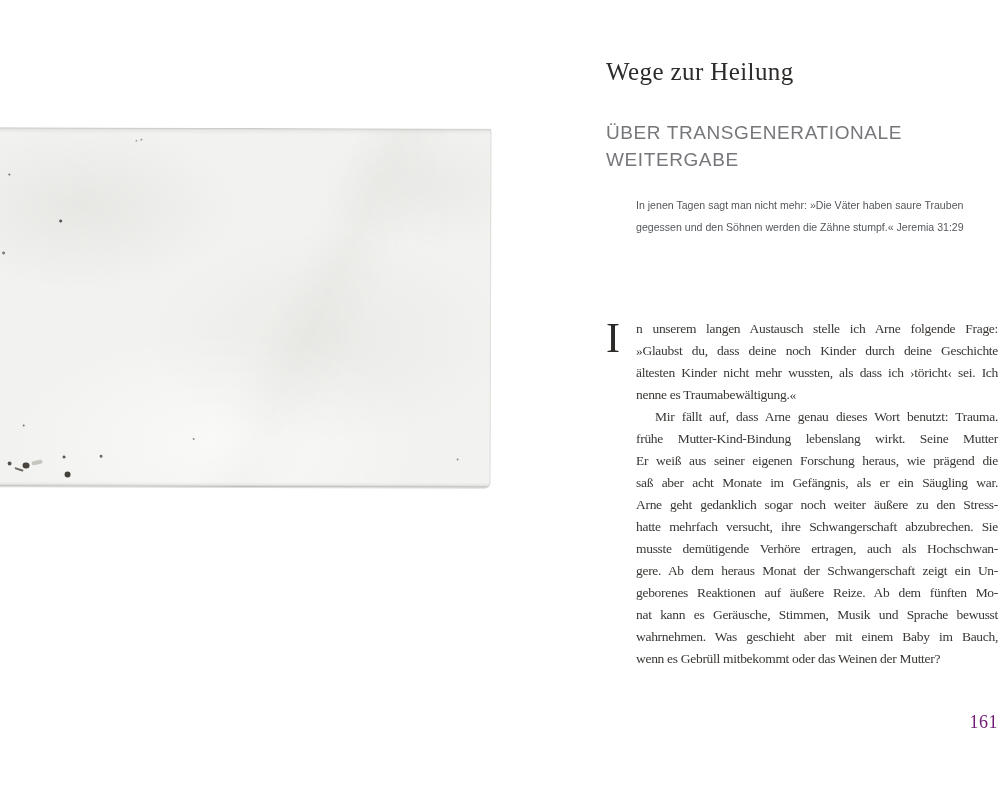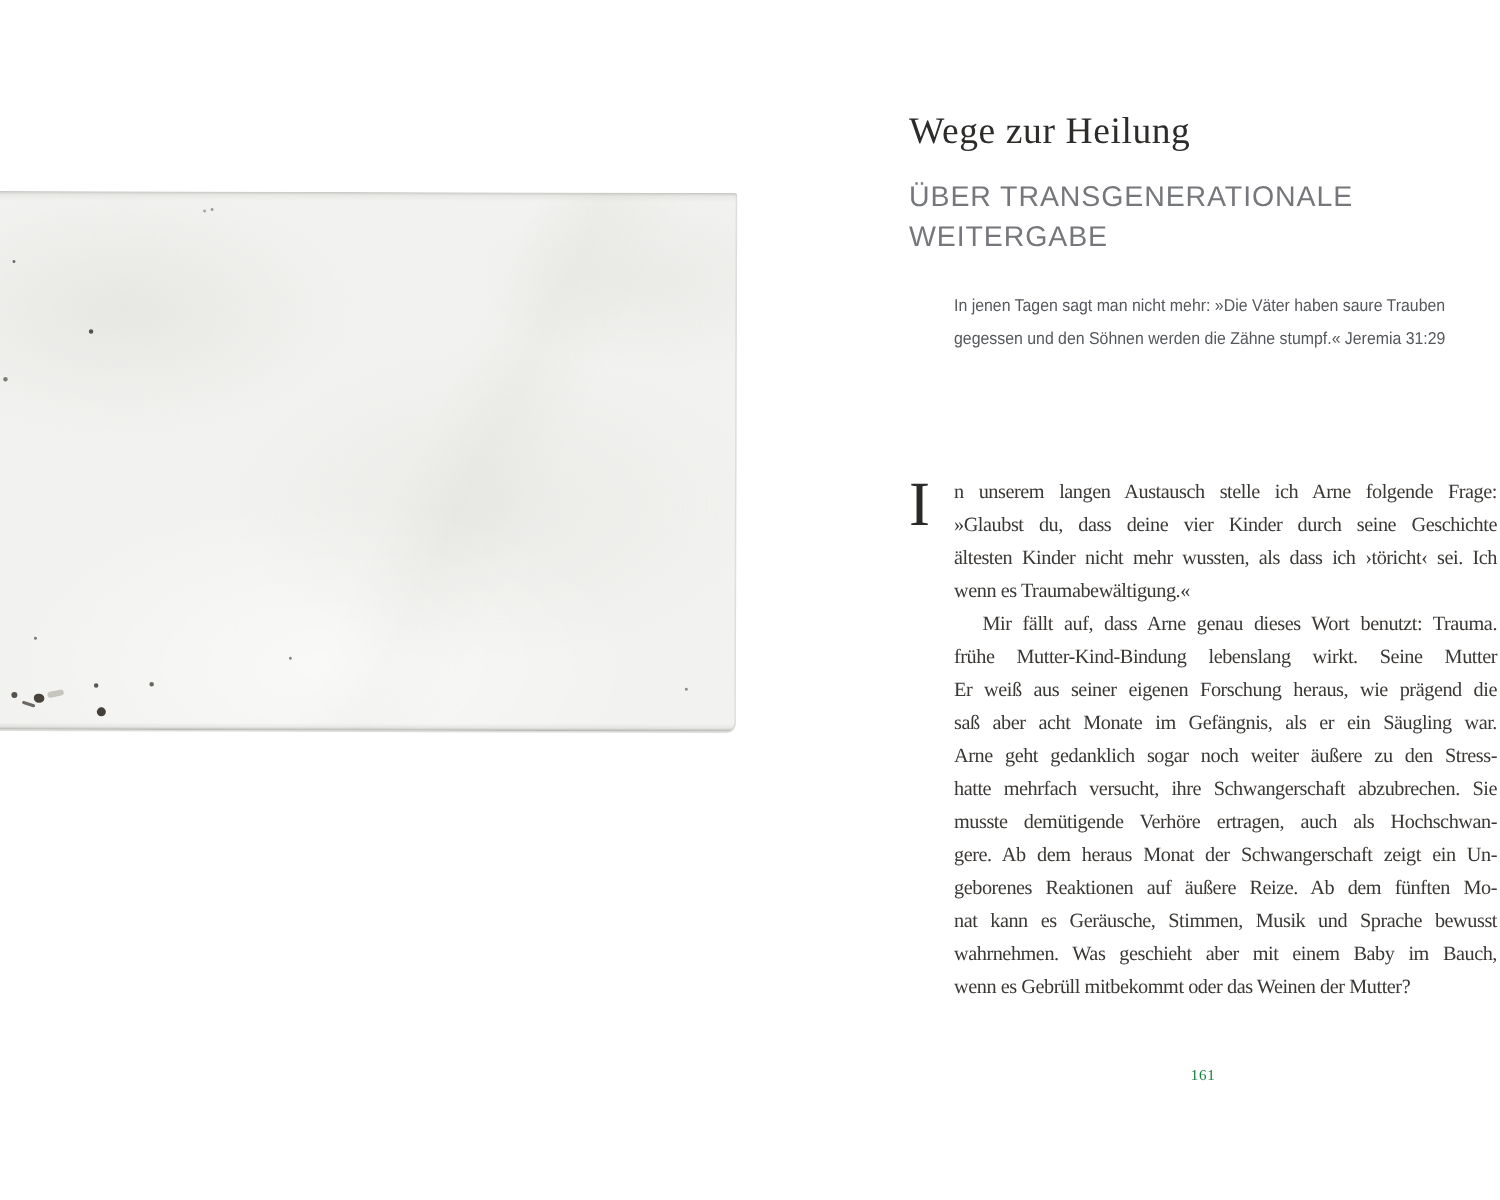--- a/index.html
+++ b/index.html
@@ -34,48 +34,48 @@
   .s7 {left:201px;top:310px;width:2px;height:2px;background:#8a857f;}
   .s8 {left:16px; top:46px; width:2px;height:2px;background:#6a6a66;}
   .s9 {left:67px; top:92px; width:3px;height:3px;background:#55524e;}
   .s10{left:10px; top:124px;width:3px;height:3px;background:#7a7a76;}
   .s11{left:148px;top:11px; width:2px;height:2px;background:#9a9a96;}
   .s12{left:143px;top:12px; width:2px;height:2px;background:#a6a6a2;}
   .s13{left:465px;top:330px;width:2px;height:2px;background:#8d8a84;}
   .s14{left:23px; top:341px;width:9px;height:2px;background:#6d6862;border-radius:1px;transform:rotate(18deg);}
 
   
-  .right-col{position:absolute;left:606px;top:16px;width:392px;}
+  .right-col{position:absolute;left:606px;top:0;width:392px;}
 
   .title{
     margin:56px 0 0 0;font-size:25px;line-height:32px;font-weight:500;
     color:#2e2c2a;letter-spacing:0.4px;
   }
   .subtitle{
-    margin:14px 0 0 0;font-family:"Liberation Sans","DejaVu Sans",sans-serif;
+    margin:31px 0 0 0;font-family:"Liberation Sans","DejaVu Sans",sans-serif;
     font-size:19px;line-height:27px;font-weight:400;color:#75777b;letter-spacing:0.6px;
   }
   .epigraph{margin:21px 0 0 30px;color:#54575b;
     font-family:Liberation Sans, sans-serif;font-size:11.5px;line-height:22px;}
   .eline{white-space:nowrap;transform:scaleX(0.92);transform-origin:left center;}
 
   .body-text{margin-top:80px;color:#3a3734;font-size:13.5px;line-height:22px;letter-spacing:-0.3px;}
   .bline{text-align:justify;text-align-last:justify;height:22px;overflow:visible;margin-left:30px;}
   .bline.last{text-align-last:left;}
   .bline.indent{padding-left:19px;}
   .dropcap{
     float:left;font-size:42px;line-height:38px;height:42px;margin:1px 8px 0 0;
     color:#2c2a28;
   }
   .para{overflow:visible;}
   .para:after{content:"";display:block;clear:both;height:0;}
 
   .pagenum{
-    position:absolute;left:606px;top:712px;width:392px;text-align:center;
-    font-size:10px;color:#15803d;letter-spacing:0.5px;
+    position:absolute;left:606px;top:712px;width:392px;text-align:right;
+    font-size:18px;color:#701a75;letter-spacing:0.5px;
   }
 </style>
 </head>
 <body>
 
 <div class="page">
 
   <div class="left-page">
     <div class="paper">
       <div class="speck s1"></div>
@@ -105,23 +105,23 @@
     <div class="epigraph">
       <div class="eline">In jenen Tagen sagt man nicht mehr: »Die Väter haben saure Trauben</div>
       <div class="eline">gegessen und den Söhnen werden die Zähne stumpf.« Jeremia 31:29</div>
     </div>
 
     <div class="body-text">
 
       <div class="para">
         <span class="dropcap">I</span>
         <div class="bline">n unserem langen Austausch stelle ich Arne folgende Frage:</div>
-        <div class="bline">»Glaubst du, dass deine vier Kinder durch seine Geschichte</div>
+        <div class="bline">»Glaubst du, dass deine noch Kinder durch deine Geschichte</div>
         <div class="bline">ältesten Kinder nicht mehr wussten, als dass ich ›töricht‹ sei. Ich</div>
-        <div class="bline last">wenn es Traumabewältigung.«</div>
+        <div class="bline last">nenne es Traumabewältigung.«</div>
       </div>
 
       <div class="para">
         <div class="bline indent">Mir fällt auf, dass Arne genau dieses Wort benutzt: Trauma.</div>
         <div class="bline">frühe Mutter-Kind-Bindung lebenslang wirkt. Seine Mutter</div>
         <div class="bline">Er weiß aus seiner eigenen Forschung heraus, wie prägend die</div>
         <div class="bline">saß aber acht Monate im Gefängnis, als er ein Säugling war.</div>
         <div class="bline">Arne geht gedanklich sogar noch weiter äußere zu den Stress-</div>
         <div class="bline">hatte mehrfach versucht, ihre Schwangerschaft abzubrechen. Sie</div>
         <div class="bline">musste demütigende Verhöre ertragen, auch als Hochschwan-</div>

